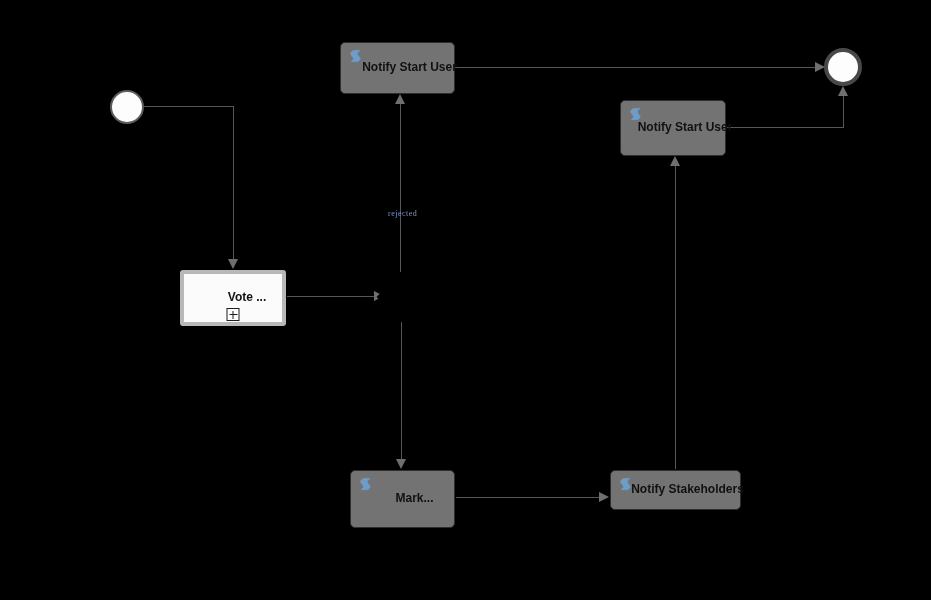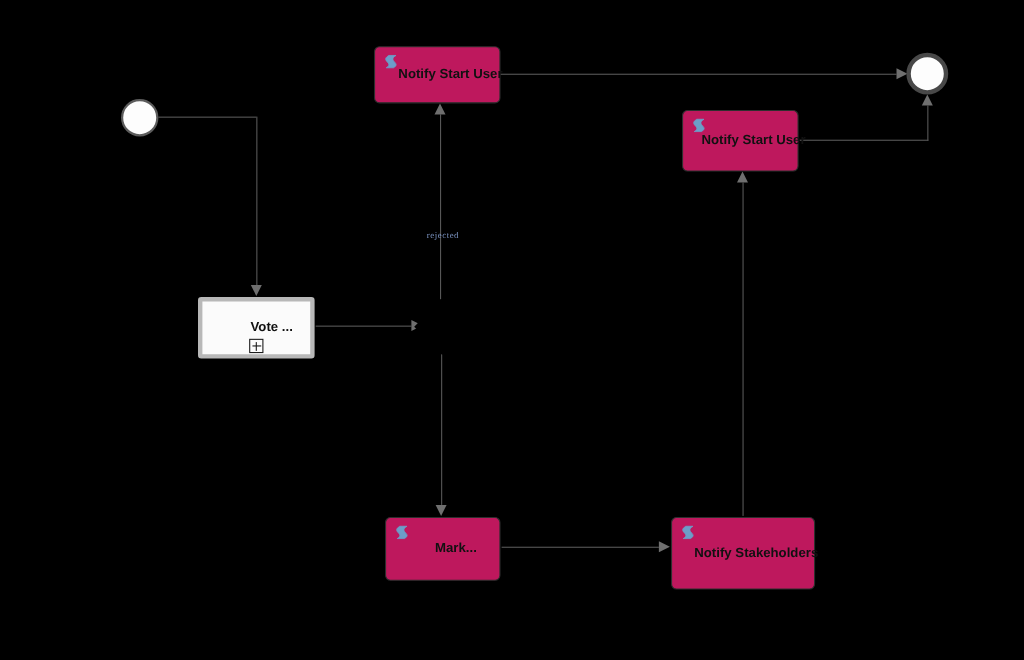--- a/index.html
+++ b/index.html
@@ -11,21 +11,21 @@
   .hline,.vline{position:absolute;background:#575757;}
   .hline{height:1px;}
   .vline{width:1px;}
   
   .ah{position:absolute;width:0;height:0;}
   .ah-right{border-top:5px solid transparent;border-bottom:5px solid transparent;border-left:10px solid #6f6f6f;}
   .ah-down {border-left:5px solid transparent;border-right:5px solid transparent;border-top:10px solid #6f6f6f;}
   .ah-up   {border-left:5px solid transparent;border-right:5px solid transparent;border-bottom:10px solid #6f6f6f;}
   
   .task{
-    position:absolute;background:#be185d;border:1.5px solid #2e2e2e;border-radius:5px;
+    position:absolute;background:#737373;border:1.5px solid #2e2e2e;border-radius:5px;
     display:flex;align-items:center;justify-content:center;box-sizing:border-box;padding-left:24px;
   }
   .task-label{
     font-size:12px;font-weight:bold;color:#111;text-align:center;line-height:1.15;
     padding:0 2px;white-space:nowrap;
   }
   .type-icon{position:absolute;top:5px;left:7px;width:15px;height:16px;}
   .subprocess{
     position:absolute;background:#fbfbfb;border:4px solid #b8b8b8;border-radius:3px;
     display:flex;align-items:center;justify-content:center;box-sizing:border-box;padding-left:28px;
@@ -112,21 +112,21 @@
 
   <div class="task" style="left:350px;top:470px;width:105px;height:58px;">
     <span class="type-icon">
       <svg width="15" height="16" viewBox="1 3 20 19">
         <path d="m 14,20 c 9.97,-6.27 -8,-7.92 2.97,-14.94 l -8.8,0 c -10.97,7.02 7,8.67 -2.97,14.94 z" fill="#6d9dc8" stroke="#6d9dc8" stroke-width="1"></path>
       </svg>
     </span>
     <span class="task-label">Mark...</span>
   </div>
 
-  <div class="task" style="left:610px;top:470px;width:131px;height:66px;">
+  <div class="task" style="left:610px;top:470px;width:131px;height:40px;">
     <span class="type-icon">
       <svg width="15" height="16" viewBox="1 3 20 19">
         <path d="m 14,20 c 9.97,-6.27 -8,-7.92 2.97,-14.94 l -8.8,0 c -10.97,7.02 7,8.67 -2.97,14.94 z" fill="#6d9dc8" stroke="#6d9dc8" stroke-width="1"></path>
       </svg>
     </span>
     <span class="task-label">Notify Stakeholders</span>
   </div>
 
   <div id="end-event" class="event-circle"></div>
 

